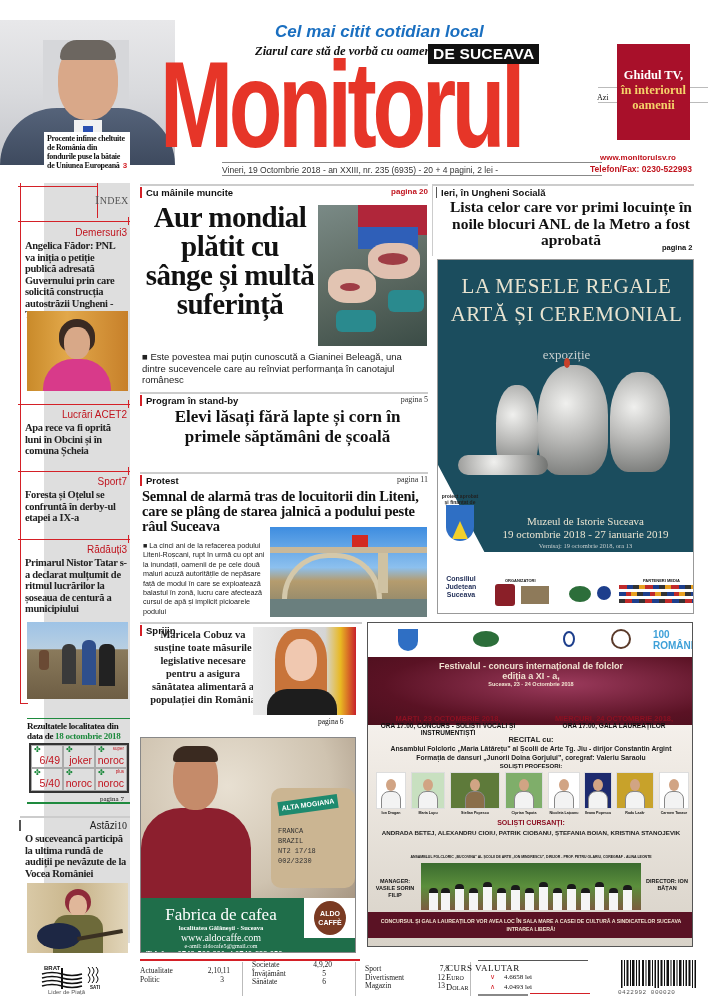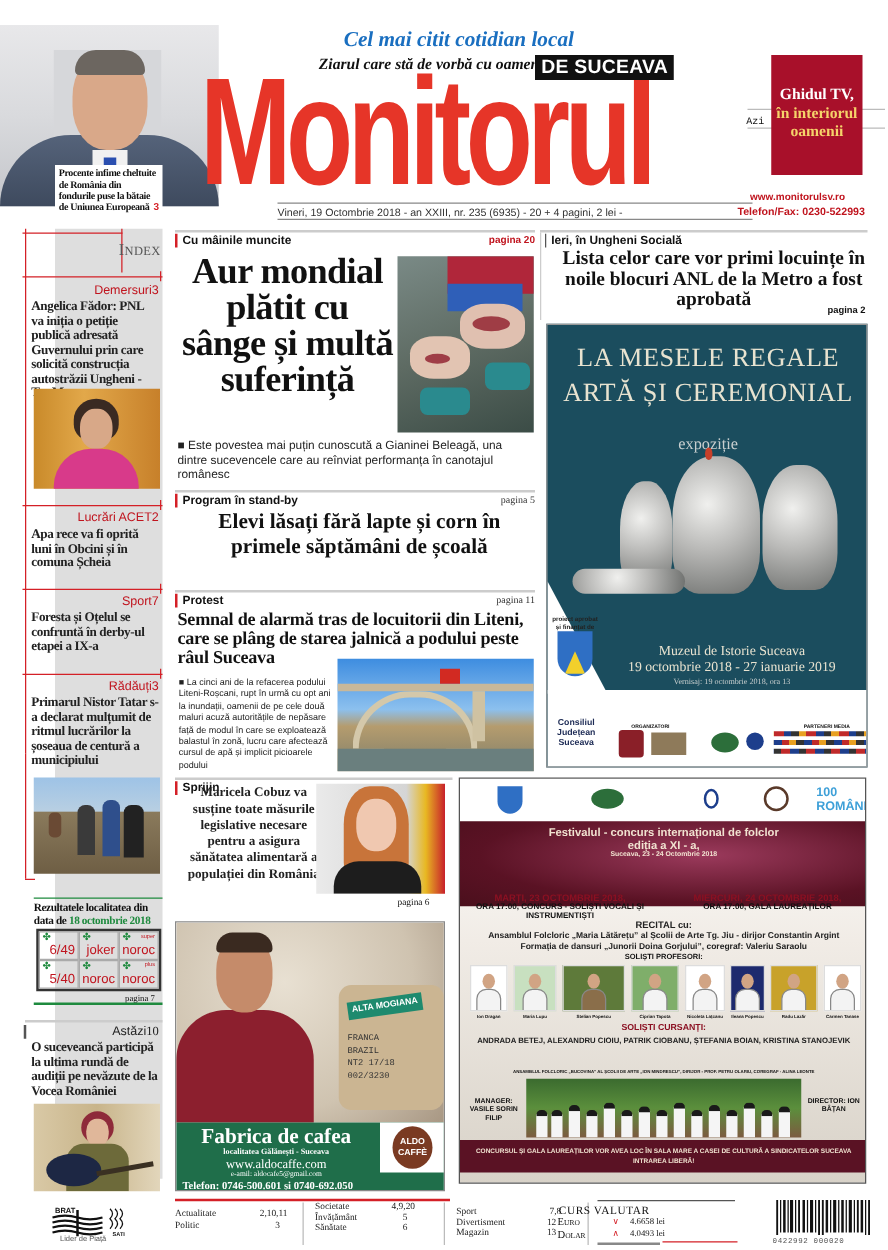--- a/index.html
+++ b/index.html
@@ -8,25 +8,25 @@
 
 #hero-photo{left:0;top:20px;width:175px;height:145px;background:linear-gradient(180deg,#e8e8ea 0%,#d9dadd 50%,#c4c6cb 100%)}
 #hero-photo .gray{position:absolute;left:43px;top:20px;width:86px;height:125px;background:#d6d7da}
 #hero-photo .suit{position:absolute;left:0;top:88px;width:175px;height:57px;background:linear-gradient(180deg,#55637a,#3e4a5e);border-radius:60px 60px 0 0}
 #hero-photo .head{position:absolute;left:58px;top:22px;width:60px;height:78px;background:#d9a889;border-radius:45% 45% 45% 45%}
 #hero-photo .hair{position:absolute;left:60px;top:20px;width:56px;height:20px;background:#6c6660;border-radius:30px 30px 6px 6px}
 #hero-photo .shirt{position:absolute;left:74px;top:100px;width:28px;height:45px;background:#f1f1f1}
 #hero-photo .tie{position:absolute;left:83px;top:106px;width:10px;height:38px;background:#2a4fb0}
 #hero-caption{left:44px;top:132px;width:86px;height:42px;background:#fff;padding:2px 3px;font-size:8px;line-height:9px;font-family:"Liberation Serif",serif;font-weight:bold;letter-spacing:-0.3px}
 #hero-caption .pg{position:absolute;right:3px;bottom:4px;color:#d42027;font-family:"Liberation Sans",sans-serif;font-size:8px}
-#tagline{left:275px;top:22px;font-size:17px;color:#1a6fc0;font-style:italic;font-weight:bold;font-family:Liberation Serif, serif}
+#tagline{left:275px;top:22px;font-size:17px;color:#1a6fc0;font-style:italic;font-weight:bold;font-family:Liberation Sans, sans-serif}
 #subtitle{left:255px;top:44px;font-size:12.5px;font-style:italic;font-weight:bold;font-family:"Liberation Serif",serif}
 #de-suceava{left:428px;top:44px;background:#111;color:#fff;font-weight:bold;font-size:15.5px;padding:1px 5px;letter-spacing:0.2px}
 #masthead{left:160px;top:44px;font-family:"Liberation Sans",sans-serif;font-weight:bold;color:#e63528;font-size:122px;line-height:1;letter-spacing:-6px;transform:scaleX(0.72);transform-origin:left top}
-#azi{left:597px;top:93px;font-size:8px;font-family:Liberation Mono, monospace}
+#azi{left:597px;top:93px;font-size:8px;font-family:Liberation Serif, serif}
 #azi-line1{left:598px;top:87px;width:110px;height:1px;background:#bbb}
 #azi-line2{left:598px;top:102px;width:110px;height:1px;background:#bbb}
 #tv-box{left:617px;top:44px;width:73px;height:96px;background:#a8102a;color:#fff;text-align:center;font-family:"Liberation Serif",serif;font-weight:bold;font-size:12.5px;line-height:15px;padding-top:24px}
 #tv-box .y{color:#f5d36a}
 #tv-box .p{color:#f5d36a}
 #website{left:600px;top:153px;font-size:8px;color:#c0141e;font-weight:bold}
 #phone{left:590px;top:164px;font-size:8.5px;color:#c0141e;font-weight:bold}
 #date-line{left:222px;top:165px;font-size:8.5px;color:#333}
 #rule-top{left:222px;top:162px;width:380px;height:1px;background:#888}
 #rule-bot{left:222px;top:175px;width:380px;height:1px;background:#888}
@@ -66,21 +66,21 @@
 
 #coffee{left:140px;top:737px;width:216px;height:216px;border:1px solid #888;overflow:hidden}
 #coffee .img{position:absolute;left:0;top:0;width:216px;height:160px;background:radial-gradient(circle at 40% 30%,#e8e0d2 0%,#cfc3b0 60%,#a79682 100%)}
 #coffee .man-shirt{position:absolute;left:0;top:70px;width:110px;height:90px;background:#8c1f2e;border-radius:40px 40px 0 0}
 #coffee .man-head{position:absolute;left:32px;top:10px;width:45px;height:62px;background:#c58b6a;border-radius:45%}
 #coffee .man-hair{position:absolute;left:32px;top:8px;width:45px;height:16px;background:#3a2a20;border-radius:22px 22px 5px 5px}
 #coffee .sack{position:absolute;left:130px;top:50px;width:84px;height:100px;background:#cbb592;border-radius:10px}
 #coffee .sack-lbl{position:absolute;left:137px;top:60px;width:60px;height:14px;background:#1e8a6e;color:#fff;font-size:7px;font-weight:bold;text-align:center;line-height:14px;transform:rotate(-8deg)}
 #coffee .sack-txt{position:absolute;left:137px;top:88px;font-size:7px;font-family:"Liberation Mono",monospace;color:#333;line-height:10px}
 #coffee .bar{position:absolute;left:0;top:160px;width:216px;height:56px;background:#1f6e4a;color:#fff;text-align:center;font-family:"Liberation Serif",serif}
-#coffee .bar .t{font-size:17px;font-weight:bold;line-height:18px;margin-top:2px;width:160px}
+#coffee .bar .t{font-size:17px;font-weight:normal;line-height:18px;margin-top:8px;width:160px}
 #coffee .bar .l{font-size:6.5px;font-weight:bold;width:160px}
 #coffee .bar .w{font-size:10px;width:160px;margin-top:1px}
 #coffee .bar .e{font-size:6px;width:160px}
 #coffee .bar .ph{font-size:8.5px;font-weight:bold;width:210px;text-align:left;padding-left:5px}
 #coffee .logo{position:absolute;left:163px;top:160px;width:52px;height:40px;background:#fff}
 #coffee .logo .bean{position:absolute;left:10px;top:3px;width:32px;height:34px;background:#7a3a22;border-radius:50%;color:#fff;font-size:7px;font-weight:bold;text-align:center;line-height:9px;padding-top:8px}
 
 #lista-title{left:436px;top:199px;width:270px;text-align:center;font-family:"Liberation Serif",serif;font-weight:bold;font-size:15.5px;line-height:16.5px}
 #lista-page{left:662px;top:243px;font-size:7.5px;font-weight:bold}
 #expo{left:437px;top:259px;width:257px;height:355px;background:#1b4d5e;border:1px solid #999;overflow:hidden}

